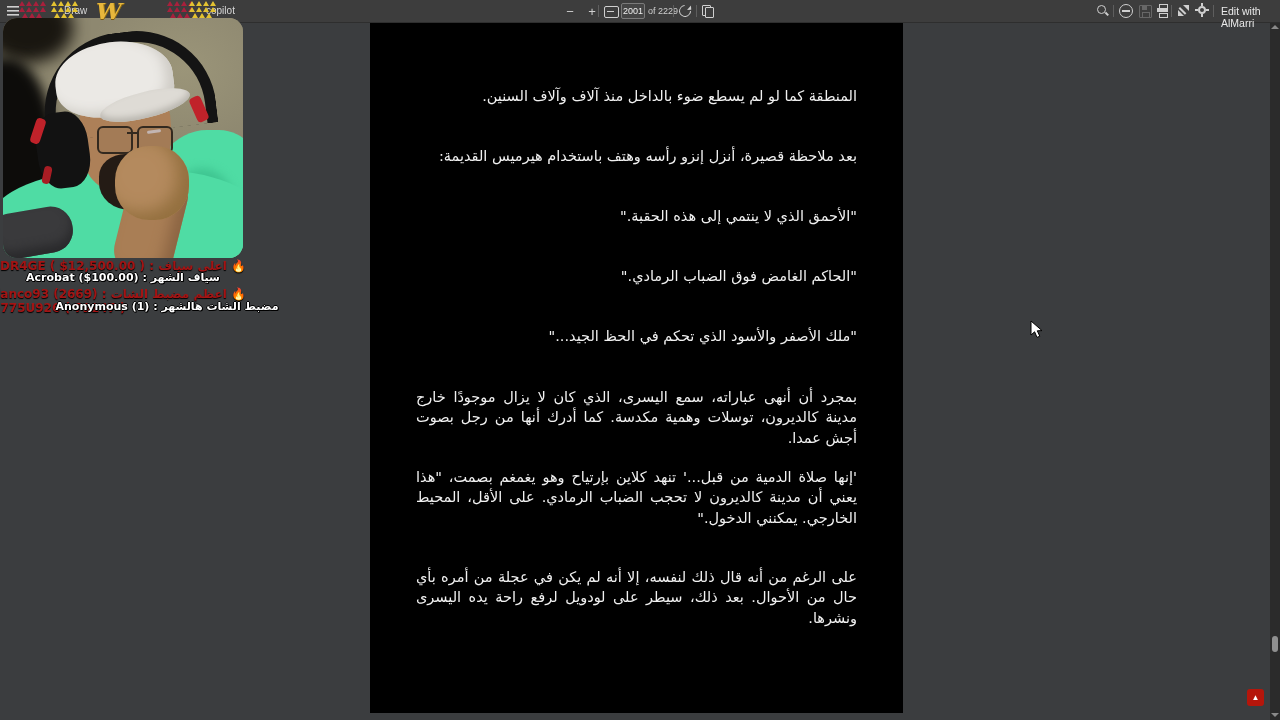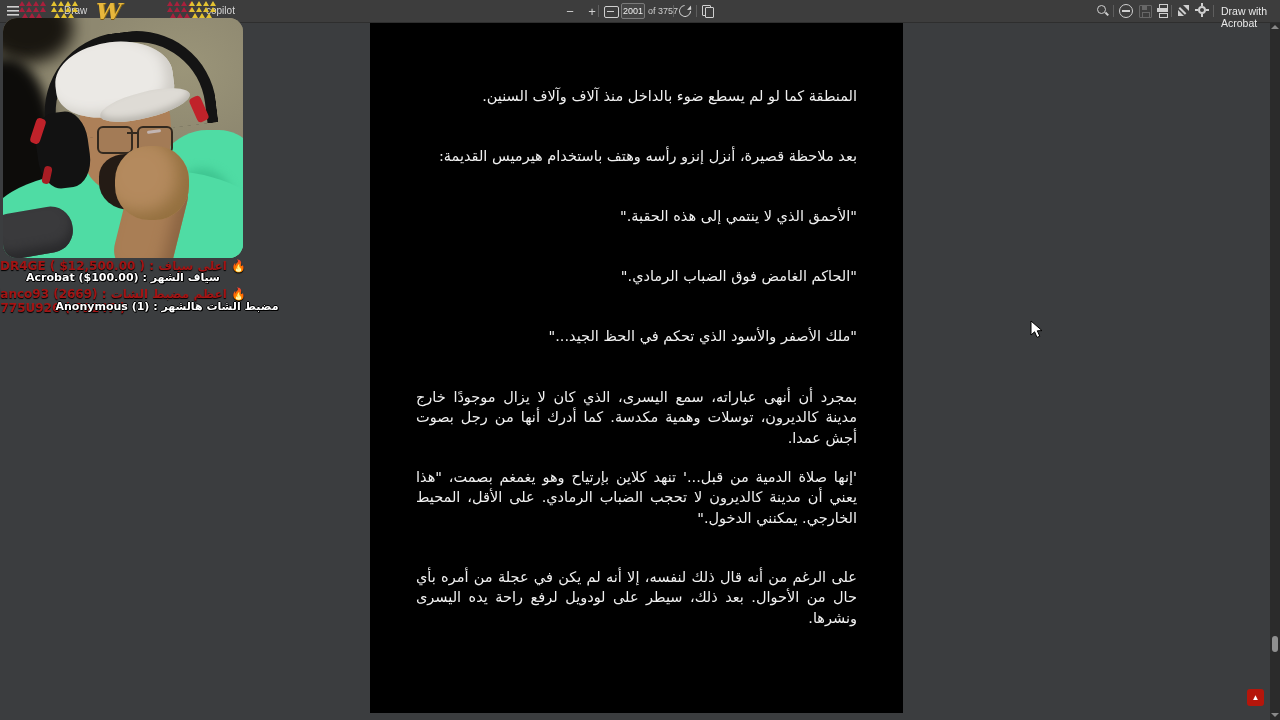--- a/index.html
+++ b/index.html
@@ -153,21 +153,21 @@
         <span class="glyph">−</span>
       </div>
     <div id="zoom-in" class="tb-btn">
         <span class="glyph">+</span>
       </div>
     <div class="i-fit">
         <b></b>
       </div>
     <div class="tb-sep" style="left:598px;"></div>
     <input id="page-box" readonly="" value="2001" style="">
-    <span id="page-count">of 3757</span>
+    <span id="page-count">of 2229</span>
     <div class="tb-sep" style="left:673px;"></div>
     <div class="i-rotate">
         <b></b>
       </div>
     <div class="tb-sep" style="left:696px;"></div>
     <div class="i-pages">
         <b></b>
         <b></b>
       </div>
 
@@ -195,21 +195,21 @@
         <u></u>
       </div>
     <div class="i-gear">
         <b></b>
         <i></i>
         <i></i>
         <i></i>
         <i></i>
       </div>
     <div class="tb-sep" style="left:1213px;"></div>
-    <span id="edit-acrobat">Draw with Acrobat</span>
+    <span id="edit-acrobat">Edit with AlMarri</span>
   </div>
 
   <svg class="cluster" style="left:18px;" width="30" height="19" viewBox="0 0 30 19">
     <g class="tri-red">
         <path d="M4 0l3 5H1zM11 0l3 5H8zM18 0l3 5h-6zM25 0l3 5h-6z"></path>
     <path d="M4 6l3 5H1zM11 6l3 5H8zM18 6l3 5h-6zM25 6l3 5h-6z"></path>
     <path d="M7 12l3 5H4zM14 12l3 5h-6zM21 12l3 5h-6z"></path>
       </g>
   </svg>
   <svg class="cluster" style="left:50px;" width="30" height="19" viewBox="0 0 30 19">

